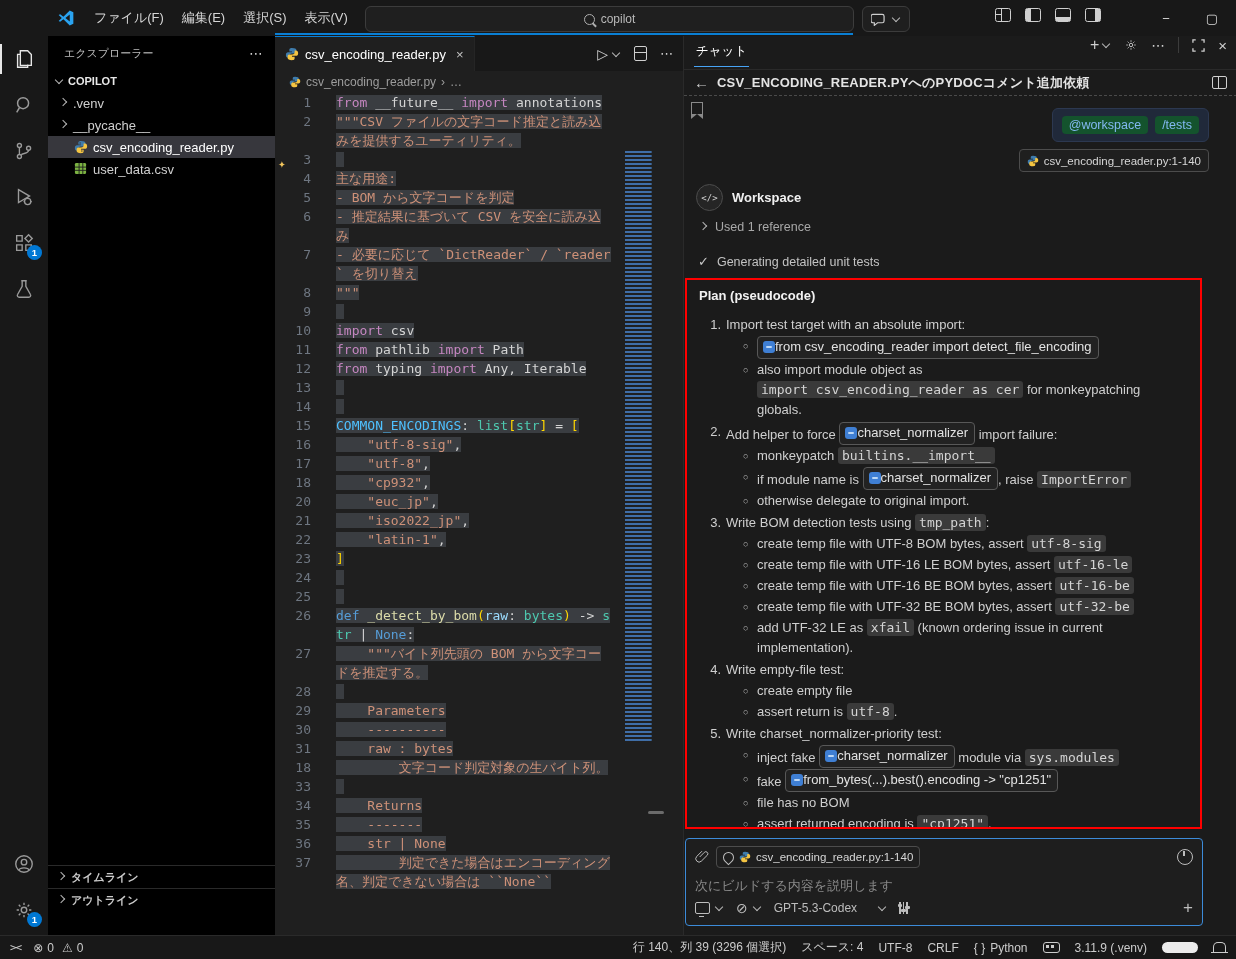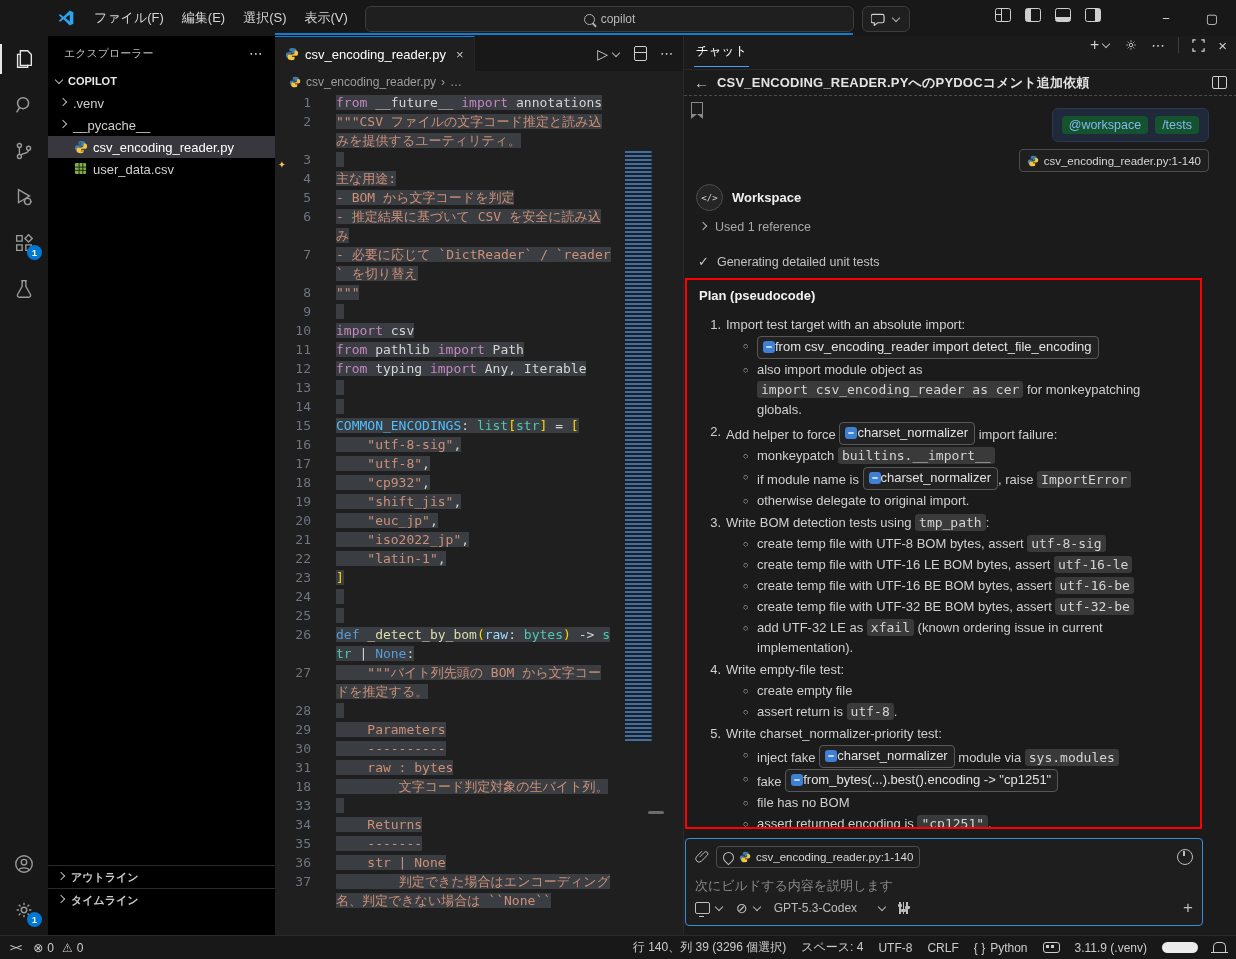--- a/index.html
+++ b/index.html
@@ -262,25 +262,25 @@
       <svg width="13" height="13" viewBox="0 0 14 14">
           <rect x="1" y="1" width="12" height="12" rx="1.5" fill="#7cb342"></rect>
           <path d="M1 5.5 h12 M1 9 h12 M5.5 1 v12 M9.5 1 v12" stroke="#1f1f1f" stroke-width="1"></path>
         </svg>
     </span>
     <span>user_data.csv</span>
   </div>
   <div class="sb-bottom">
     <div class="sb-sec">
       <span class="chv chv-r"></span>
-      <span>アウトライン</span>
+      <span>タイムライン</span>
     </div>
     <div class="sb-sec">
       <span class="chv chv-r"></span>
-      <span>タイムライン</span>
+      <span>アウトライン</span>
     </div>
   </div>
 </div>
 
 <div class="editor">
   <div class="tabbar">
     <div class="tab">
       <span class="fico">
         <svg width="14" height="14" viewBox="0 0 16 16">
             <path d="M8 1 c-3 0 -3 1.4 -3 2.4 v1.6 h3 v1 h-4.6 c-1.4 0 -2.4 1 -2.4 3 s1 3 2.4 3 h1.6 v-2 c0 -1.6 1.2 -2.6 2.8 -2.6 h3.2 c1 0 2 -0.8 2 -2 v-2 c0 -1.4 -1.6 -2.4 -5 -2.4 z" fill="#3f7cac"></path>
@@ -377,24 +377,20 @@
           <span class="ln">16</span>
           <span class="lcode"><span class="sel"><span class="tk-w">    </span><span class="tk-s">"utf-8-sig"</span><span class="tk-w">,</span></span></span>
         </div>
         <div class="line">
           <span class="ln">17</span>
           <span class="lcode"><span class="sel"><span class="tk-w">    </span><span class="tk-s">"utf-8"</span><span class="tk-w">,</span></span></span>
         </div>
         <div class="line">
           <span class="ln">18</span>
           <span class="lcode"><span class="sel"><span class="tk-w">    </span><span class="tk-s">"cp932"</span><span class="tk-w">,</span></span></span>
-        </div>
-        <div class="line">
-          <span class="ln">19</span>
-          <span class="lcode"><span class="sel"><span class="tk-w">    </span><span class="tk-s">"shift_jis"</span><span class="tk-w">,</span></span></span>
         </div>
         <div class="line">
           <span class="ln">20</span>
           <span class="lcode"><span class="sel"><span class="tk-w">    </span><span class="tk-s">"euc_jp"</span><span class="tk-w">,</span></span></span>
         </div>
         <div class="line">
           <span class="ln">21</span>
           <span class="lcode"><span class="sel"><span class="tk-w">    </span><span class="tk-s">"iso2022_jp"</span><span class="tk-w">,</span></span></span>
         </div>
         <div class="line">

